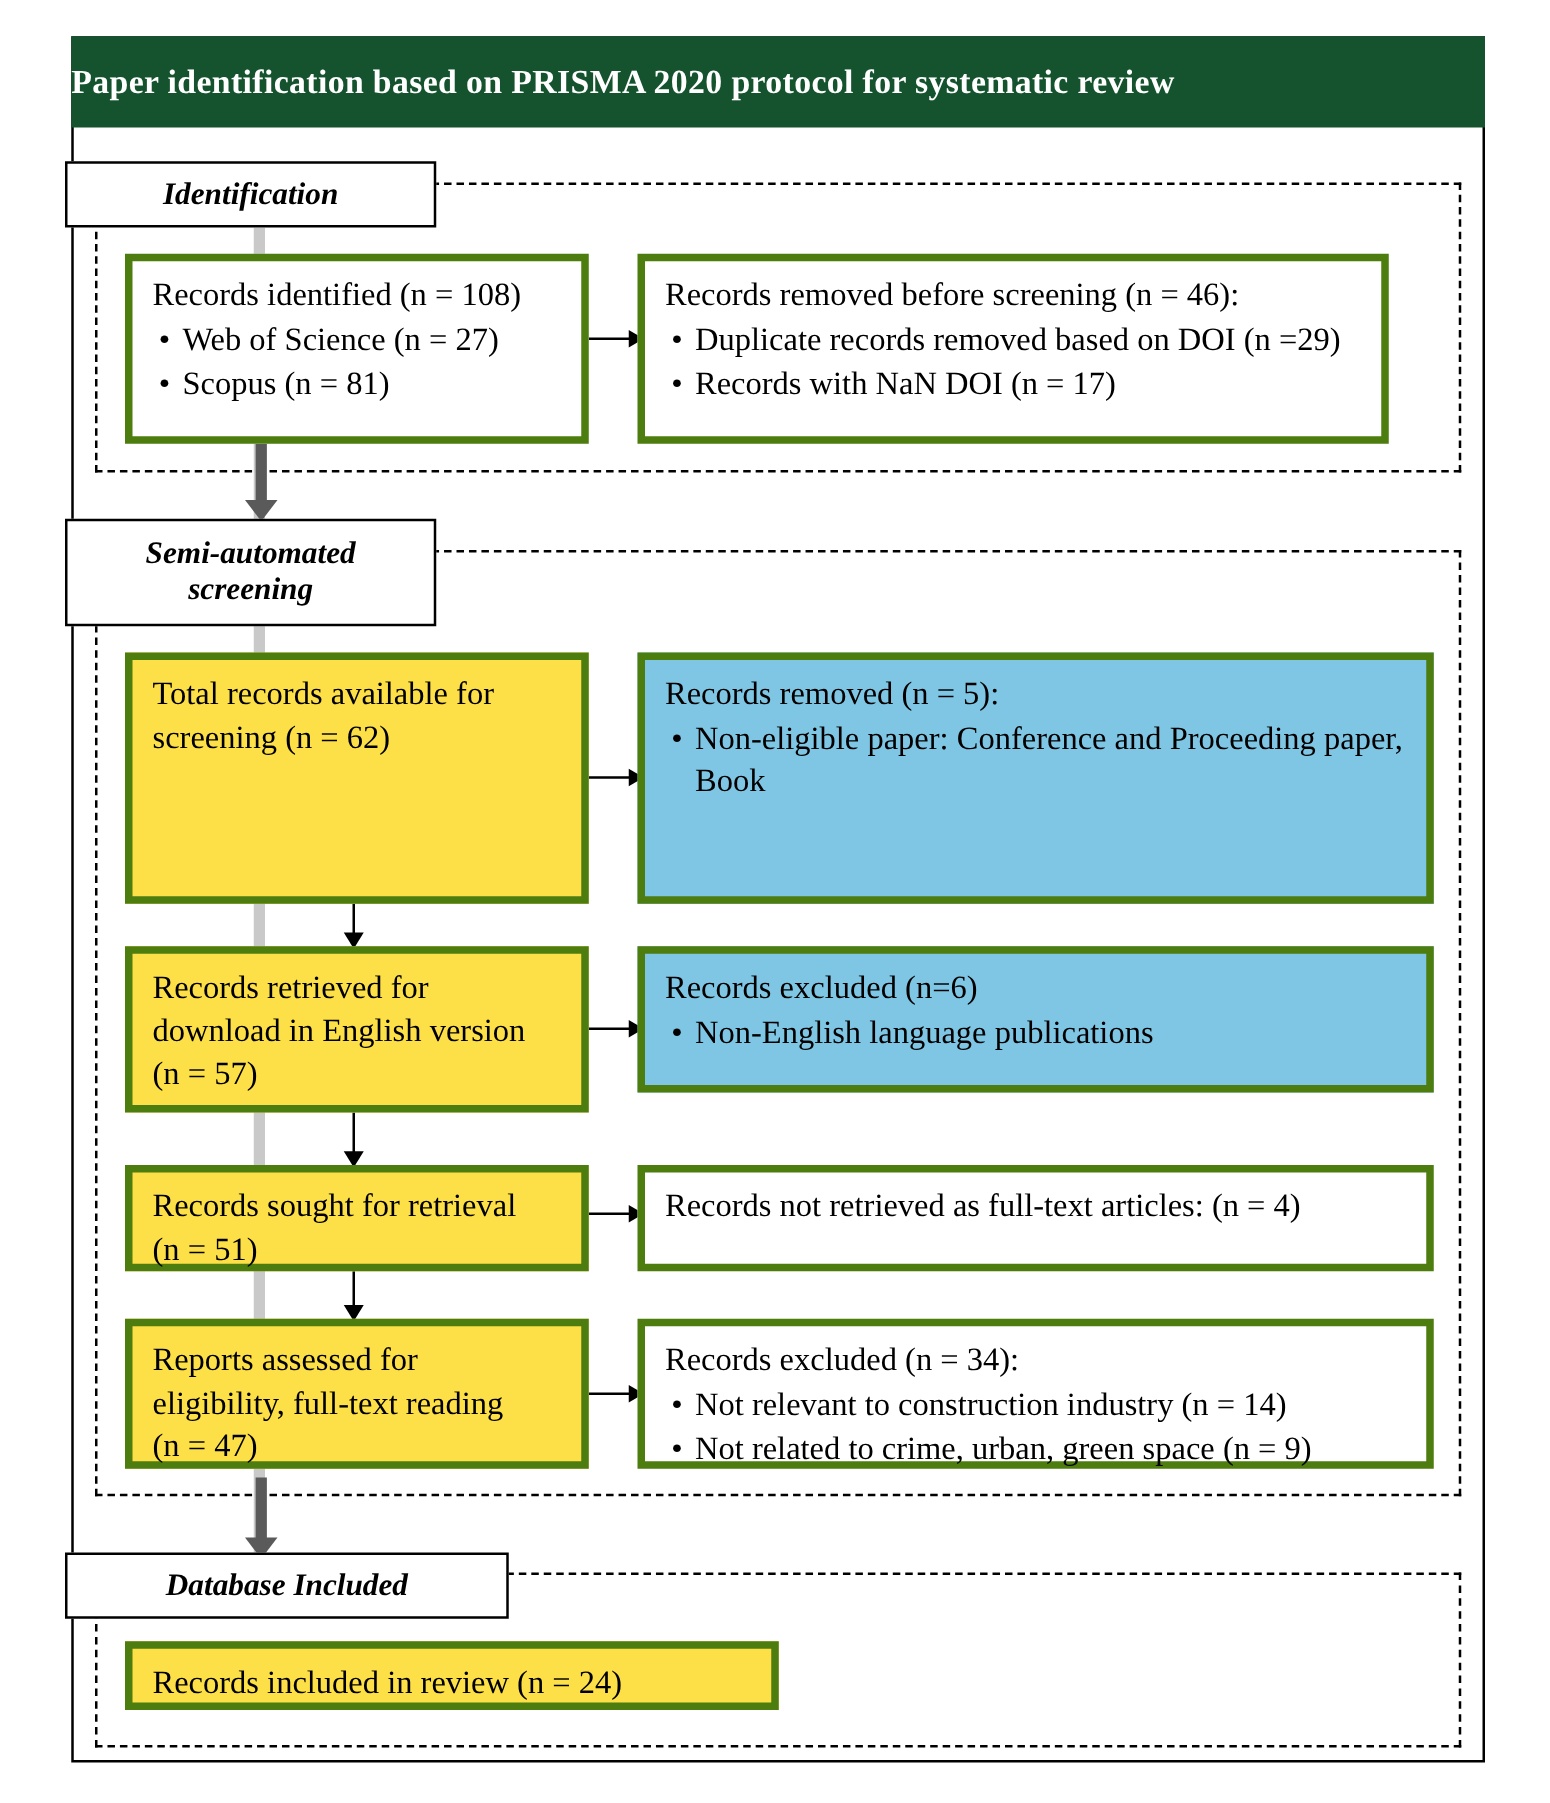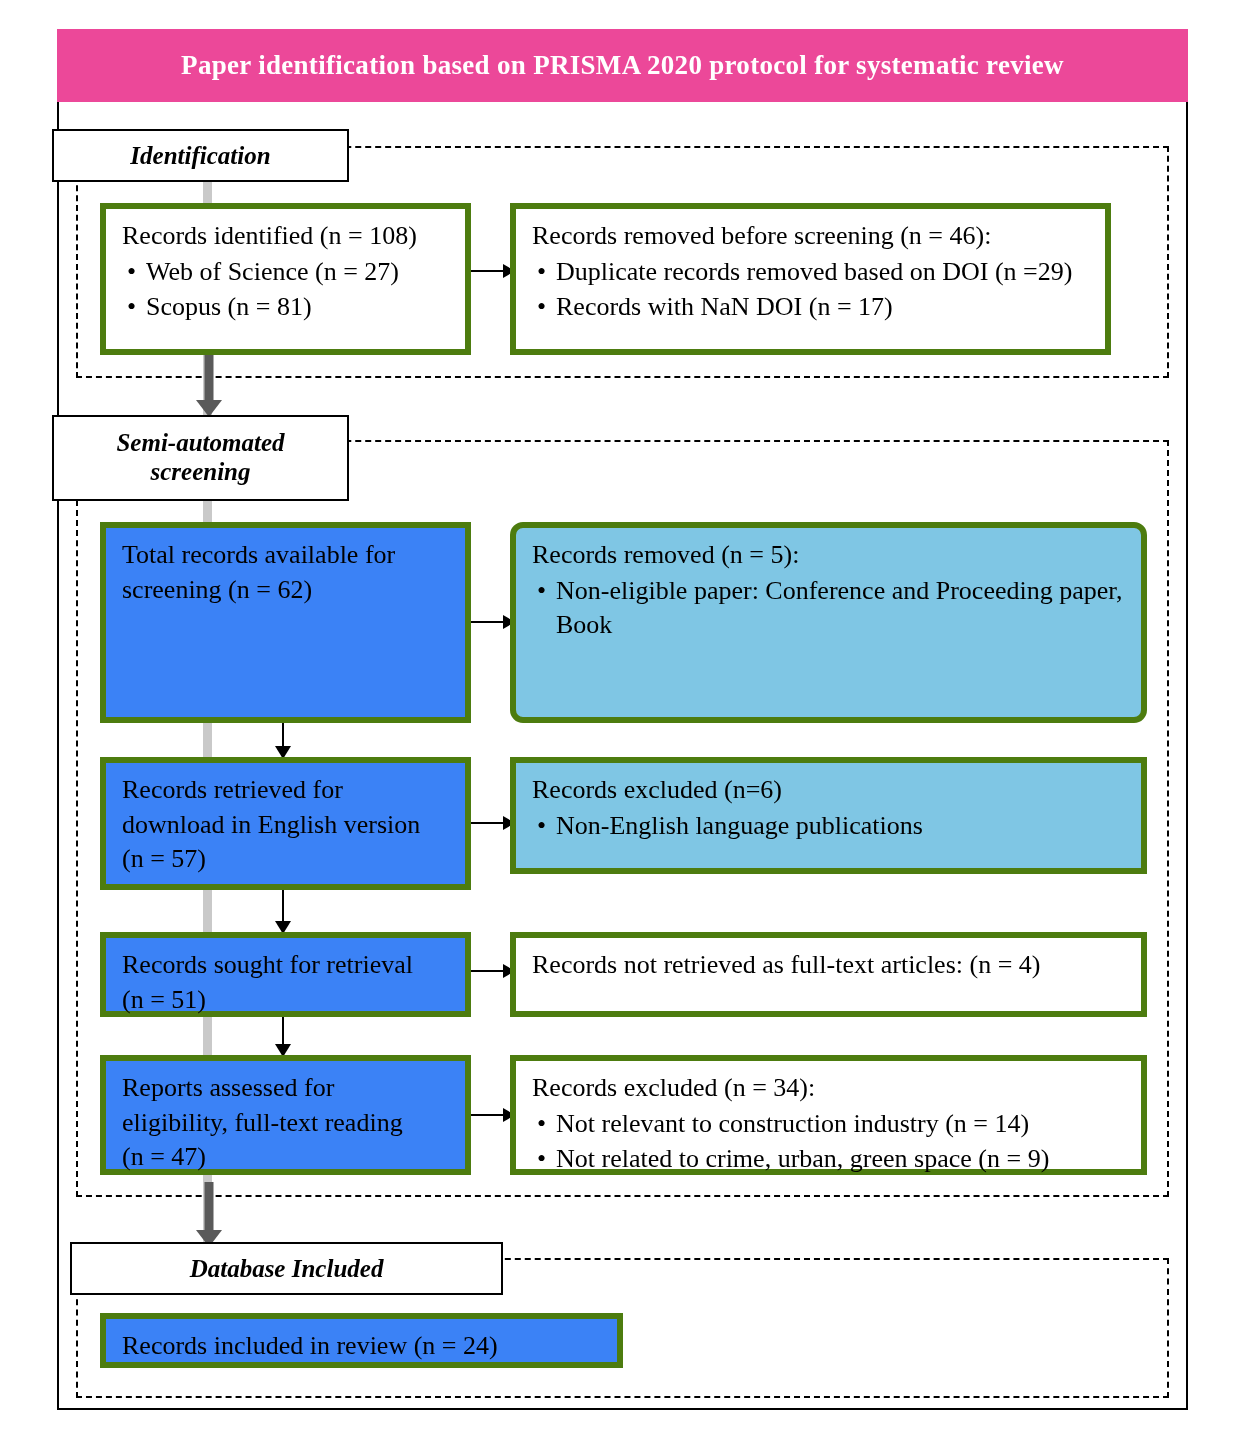--- a/index.html
+++ b/index.html
@@ -25,25 +25,25 @@
     height: 1381px;
     border: 2px solid #000000;
     box-sizing: border-box;
   }
   .title-bar {
     position: absolute;
     left: 57px;
     top: 29px;
     width: 1131px;
     height: 73px;
-    background: #ec4899;
+    background: #14532d;
     color: #ffffff;
     display: flex;
     align-items: center;
-    justify-content: center;
+    justify-content: flex-start;
     box-sizing: border-box;
   }
   .title-bar span {
     font-size: 27px;
     font-weight: bold;
     letter-spacing: 0.3px;
     white-space: nowrap;
   }
 
   
@@ -68,21 +68,21 @@
     justify-content: center;
     text-align: center;
     font-style: italic;
     font-weight: bold;
     font-size: 25px;
     color: #000000;
     z-index: 5;
   }
   .label-identification { left: 52px;  top: 129px; width: 297px; height: 53px; }
   .label-screening      { left: 52px;  top: 415px; width: 297px; height: 86px; line-height: 1.15; }
-  .label-included       { left: 70px;  top: 1242px; width: 433px; height: 53px; }
+  .label-included       { left: 52px;  top: 1242px; width: 355px; height: 53px; }
 
   
   .spine {
     position: absolute;
     left: 203px;
     top: 182px;
     width: 9px;
     height: 1065px;
     background: #c9c9c9;
     z-index: 1;
@@ -94,21 +94,21 @@
     border: 6px solid #4d7c0f;
     box-sizing: border-box;
     background: #ffffff;
     padding: 10px 14px 8px 16px;
     font-size: 26px;
     line-height: 1.33;
     color: #000000;
     z-index: 4;
   }
   .box.white { background: #ffffff; }
-  .box.light { background: #3b82f6; }
+  .box.light { background: #fde047; }
   .box.blue  { background: #7fc6e4; }
 
   .box .ln { white-space: nowrap; }
   .box .wrap { white-space: normal; }
   ul.bullets {
     margin: 0;
     padding: 0 0 0 24px;
     list-style: none;
   }
   ul.bullets li {
@@ -120,21 +120,21 @@
     content: "\2022";
     position: absolute;
     left: -19px;
     top: 0;
   }
 
   
   .b-identified      { left: 100px; top: 203px;  width: 371px; height: 152px; }
   .b-removed-before  { left: 510px; top: 203px;  width: 601px; height: 152px; }
   .b-total-records   { left: 100px; top: 522px;  width: 371px; height: 201px; }
-  .b-removed-5       { left: 510px; top: 522px;  width: 637px; height: 201px; border-radius: 13px; }
+  .b-removed-5       { left: 510px; top: 522px;  width: 637px; height: 201px; }
   .b-english         { left: 100px; top: 757px;  width: 371px; height: 133px; }
   .b-excluded-6      { left: 510px; top: 757px;  width: 637px; height: 117px; }
   .b-sought          { left: 100px; top: 932px;  width: 371px; height: 85px; }
   .b-notretrieved    { left: 510px; top: 932px;  width: 637px; height: 85px; }
   .b-assessed        { left: 100px; top: 1055px; width: 371px; height: 120px; }
   .b-excluded-23     { left: 510px; top: 1055px; width: 637px; height: 120px; }
   .b-included        { left: 100px; top: 1313px; width: 523px; height: 55px; }
 
   
   .arrow-h, .arrow-v {

